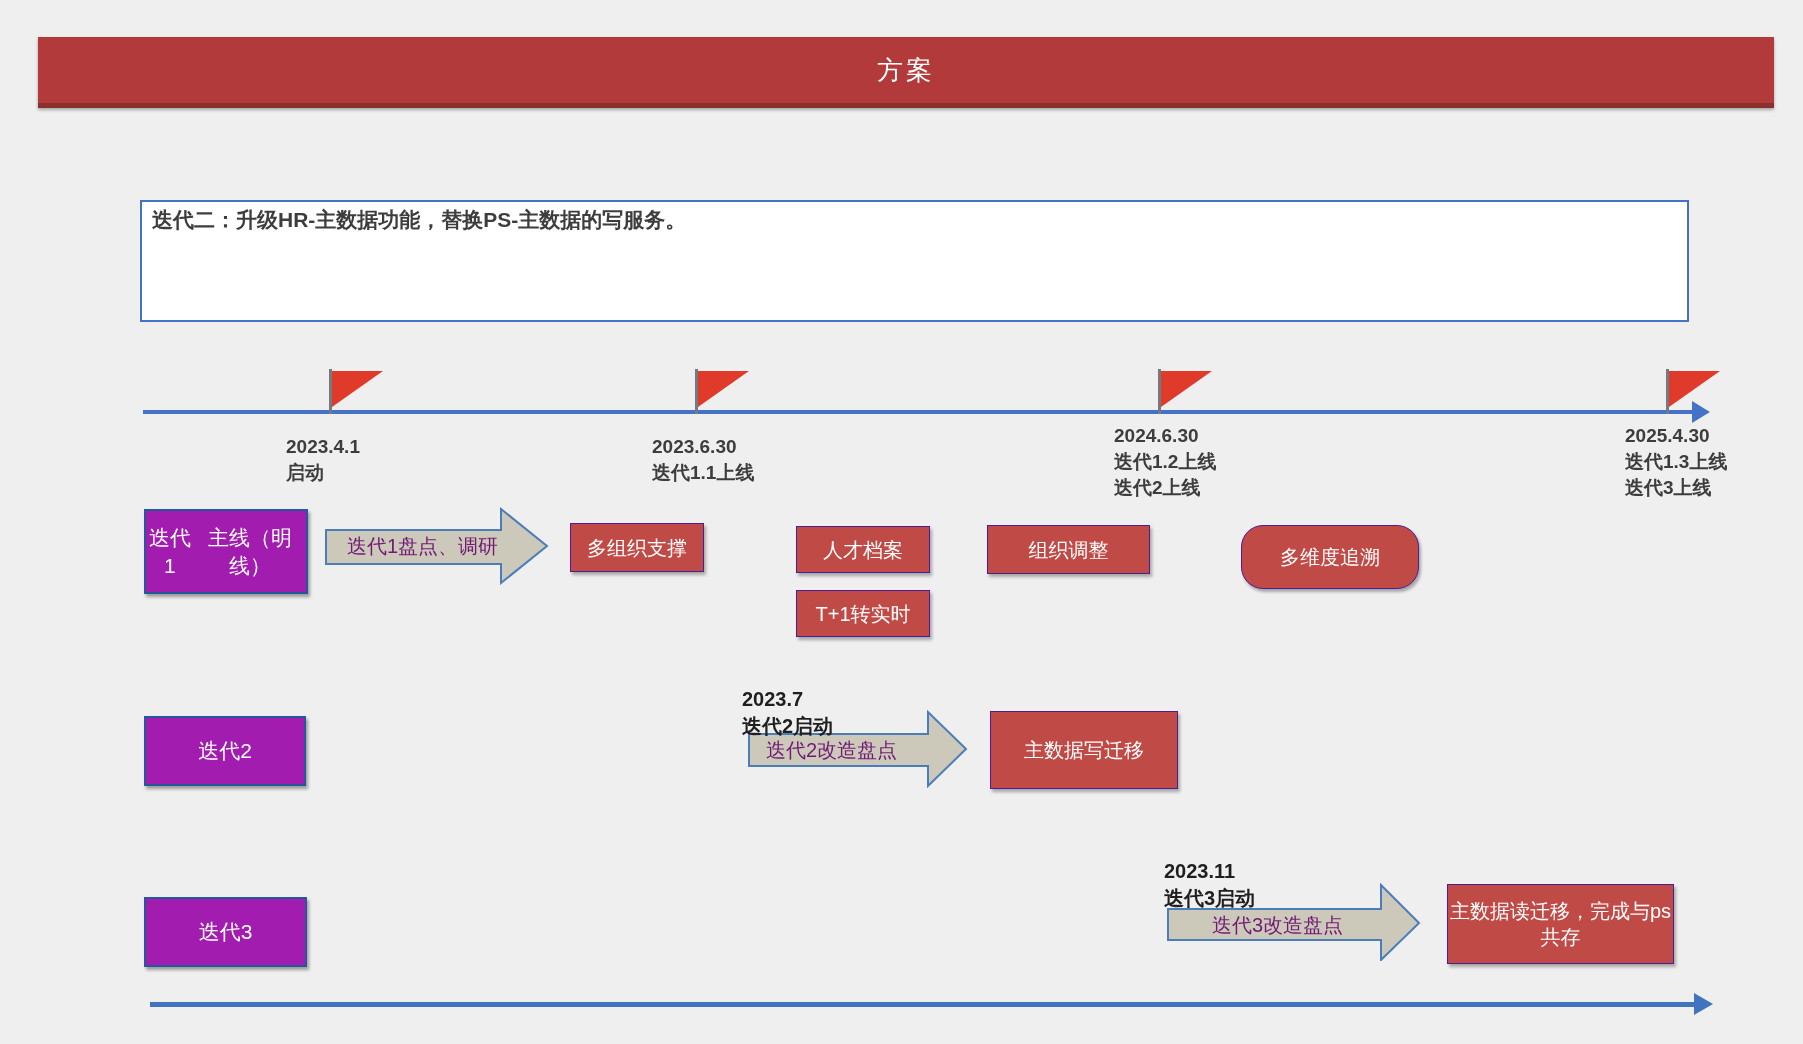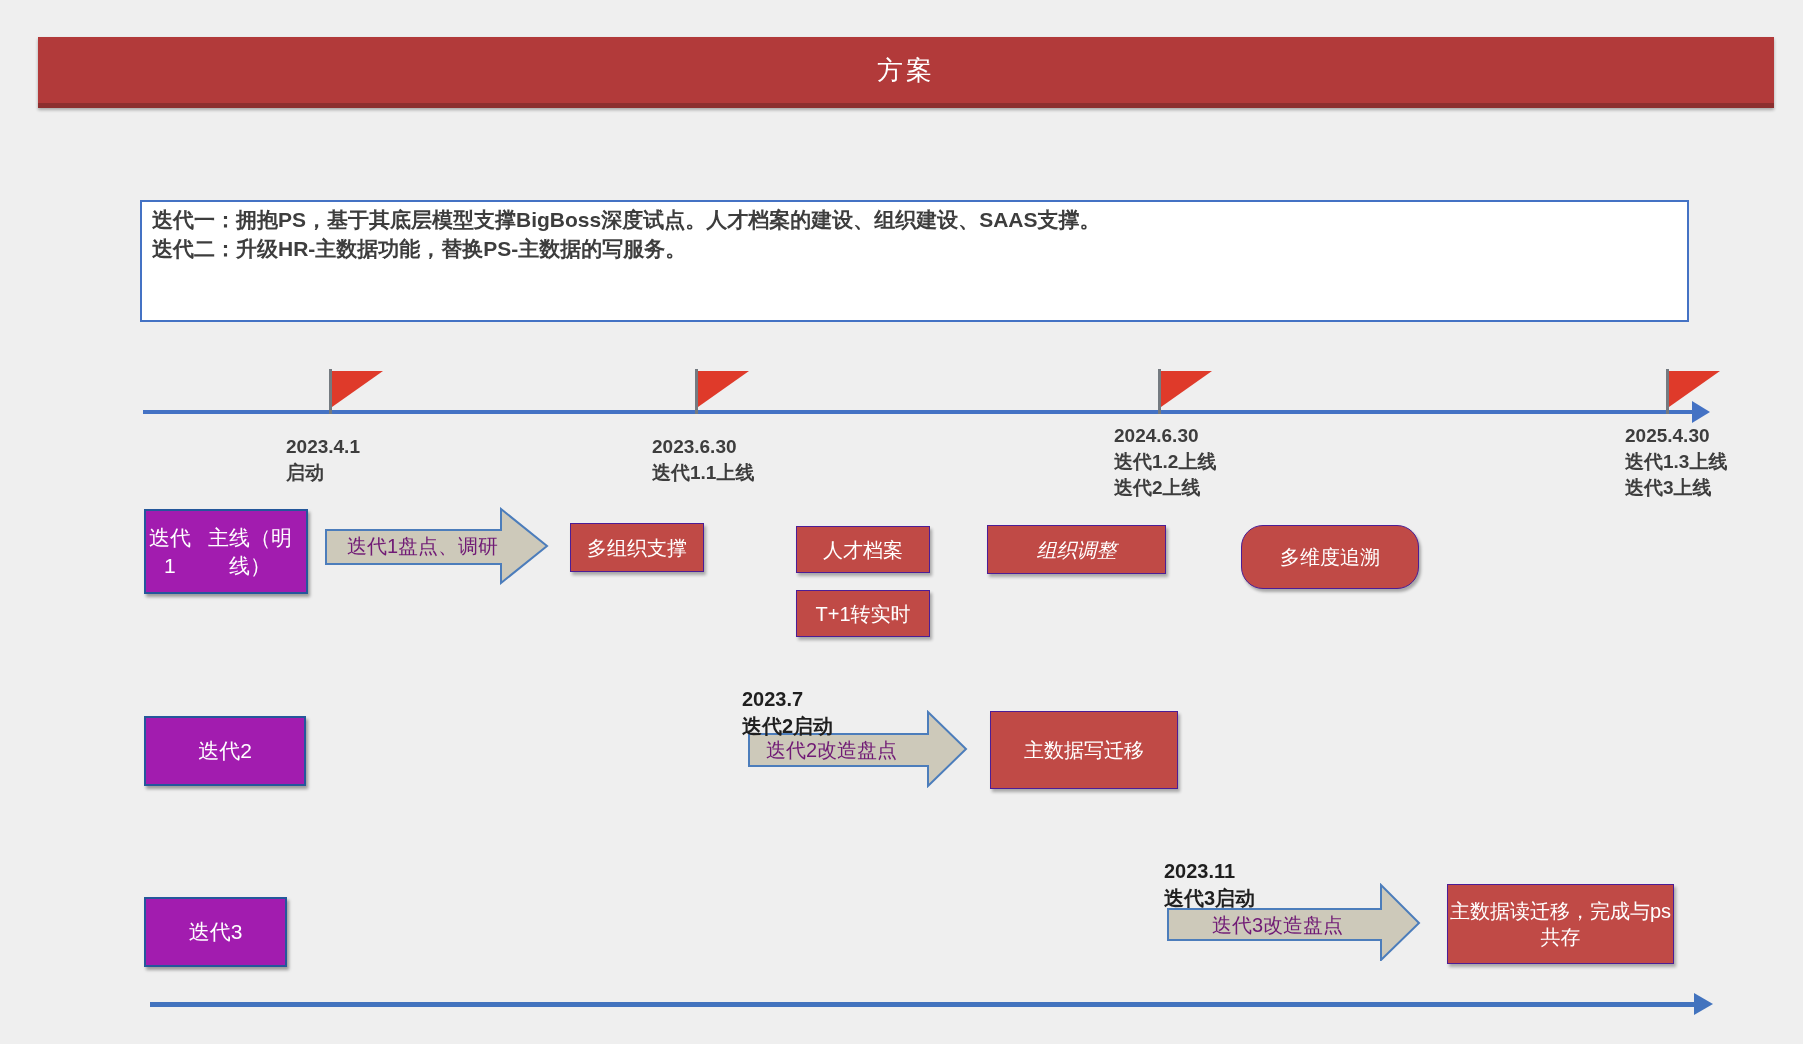--- a/index.html
+++ b/index.html
@@ -67,21 +67,20 @@
     border-left:19px solid #4273be;border-top:11px solid transparent;border-bottom:11px solid transparent;}
 </style>
 </head>
 <body>
 
 <div class="abs banner">
   <span>方案</span>
 </div>
 
 <div class="abs overview">
-  <div>迭代一：拥抱PS，基于其底层模型支撑BigBoss深度试点。人才档案的建设、组织建设、SAAS支撑。</div>
   <div>迭代二：升级HR-主数据功能，替换PS-主数据的写服务。</div>
 </div>
 
 <div class="abs tl-line"></div>
 <div class="abs tl-head"></div>
 
 <div class="abs flag" style="left:329px;">
     <div class="pole"></div>
     <div class="pennant"></div>
   </div>
@@ -133,21 +132,21 @@
 
 <div class="abs red-box" style="left:570px;top:523px;width:134px;height:49px;">
   <div>多组织支撑</div>
 </div>
 <div class="abs red-box" style="left:796px;top:526px;width:134px;height:47px;">
   <div>人才档案</div>
 </div>
 <div class="abs red-box" style="left:796px;top:590px;width:134px;height:47px;">
   <div>T+1转实时</div>
 </div>
-<div class="abs red-box" style="left:987px;top:525px;width:179px;height:49px;font-style:italic;">
+<div class="abs red-box" style="left:987px;top:525px;width:163px;height:49px;">
   <div>组织调整</div>
 </div>
 <div class="abs red-box" style="left:1241px;top:525px;width:178px;height:64px;border-radius:22px;">
   <div>多维度追溯</div>
 </div>
 
 <div class="abs blue-box" style="left:144px;top:716px;width:162px;height:70px;">
   <div>迭代2</div>
 </div>
 
@@ -160,21 +159,21 @@
   <svg width="220" height="78" viewBox="0 0 220 78">
     <polygon points="1,24 180,24 180,2 218,39 180,76 180,56 1,56" fill="#cdc9ba" stroke="#4c7dbb" stroke-width="2"></polygon>
   </svg>
   <span class="arrow-label" style="left:18px;top:27px;">迭代2改造盘点</span>
 </div>
 
 <div class="abs red-box" style="left:990px;top:711px;width:188px;height:78px;">
   <div>主数据写迁移</div>
 </div>
 
-<div class="abs blue-box" style="left:144px;top:897px;width:143px;height:70px;">
+<div class="abs blue-box" style="left:144px;top:897px;width:163px;height:70px;">
   <div>迭代3</div>
 </div>
 
 <div class="abs annotation" style="left:1164px;top:858px;">
   <div>2023.11</div>
   <div>迭代3启动</div>
 </div>
 
 <div class="abs block-arrow" style="left:1167px;top:883px;width:254px;height:78px;">
   <svg width="254" height="78" viewBox="0 0 254 78">

